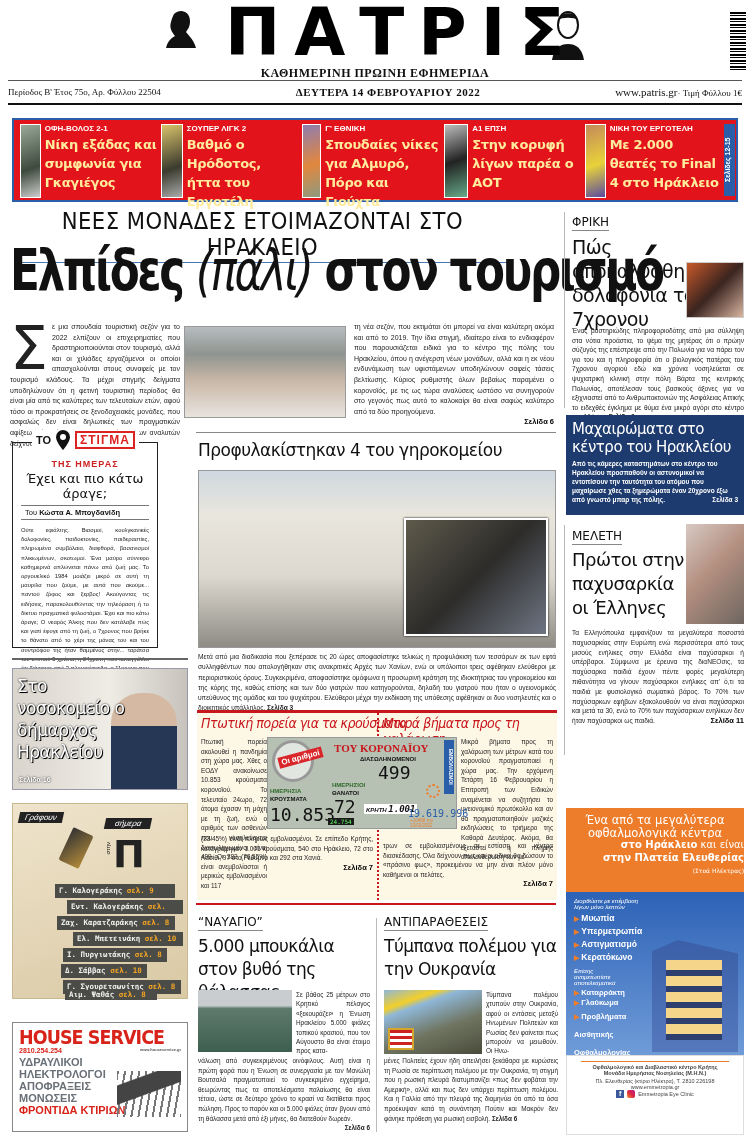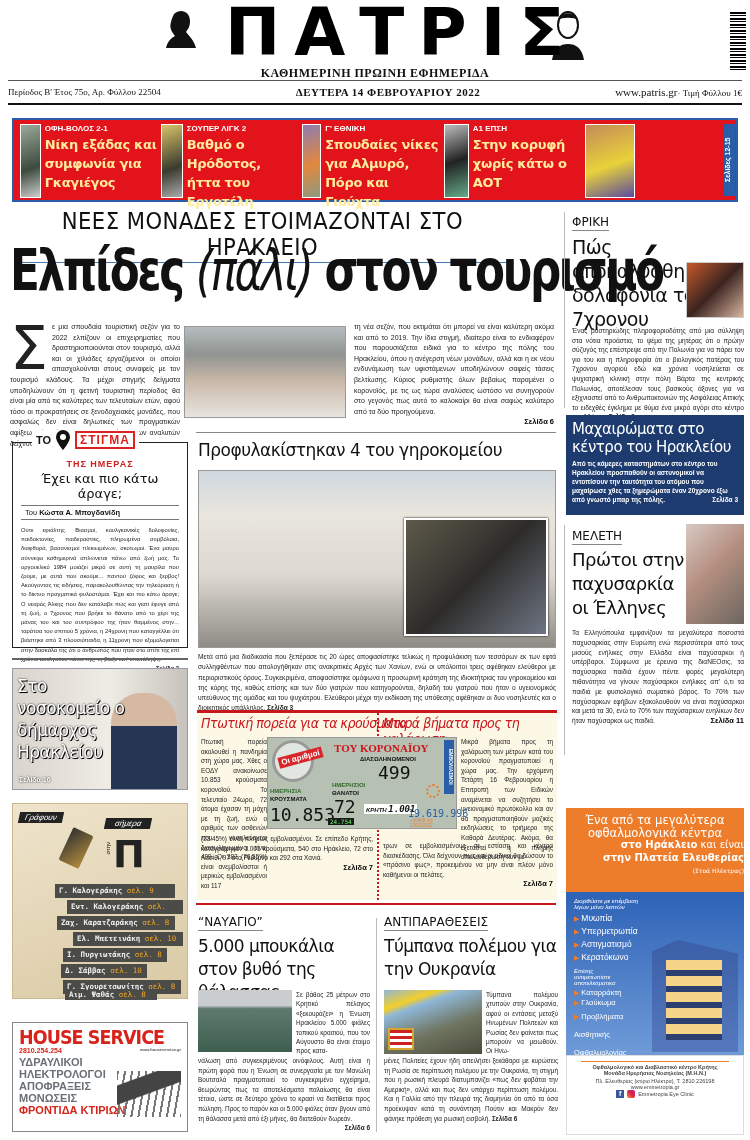--- a/index.html
+++ b/index.html
@@ -34,41 +34,41 @@
 .lead-col2{left:354px;top:322px;width:200px}
 
 .vline{width:1px;background:#bbb}
 .cat{font-size:12px;font-family:"DejaVu Sans",sans-serif;border-bottom:1px solid #888;display:inline-block;padding-bottom:1px}
 .rhead{font-family:"DejaVu Sans",sans-serif;font-size:19px;line-height:24px;letter-spacing:-.5px}
 
 .bluebox{left:566px;top:415px;width:178px;height:100px;background:#1d3b6e;color:#fff;padding:5px 6px}
 .bluebox .t{font-family:"DejaVu Sans",sans-serif;font-size:15px;line-height:18px;letter-spacing:-.5px}
 .bluebox .b{font-size:6.5px;line-height:9px;font-weight:bold;margin-top:3px}
 
-.stigma{left:12px;top:442px;width:176px;height:206px;border:1.5px solid #222;padding:26px 8px 4px 8px}
+.stigma{left:12px;top:442px;width:146px;height:206px;border:1.5px solid #222;padding:26px 8px 4px 8px}
 .stigma-top{left:32px;top:430px;display:flex;align-items:center;gap:4px;background:#fff;padding:0 4px}
 .stamp{border:2px solid #d22;color:#d22;font-weight:900;font-size:12px;padding:0 3px;letter-spacing:1px}
 
 .nh-title{left:198px;top:440px;font-family:"DejaVu Sans",sans-serif;font-size:17px;letter-spacing:-.5px}
 .nh-photo{left:198px;top:470px;width:358px;height:178px;background:linear-gradient(180deg,#cfd8df 0,#e9e6dd 25%,#dcd8cf 60%,#8e8c85 100%);border:1px solid #999}
 .nh-inset{left:404px;top:518px;width:144px;height:118px;background:linear-gradient(135deg,#5e5a4b,#2d2c2a 50%,#6e7583);border:2px solid #fff;box-shadow:0 0 2px #000}
 
 .covid{left:197px;top:710px;width:360px;height:190px;background:#fdf7e6;border-top:3px solid #c8161d}
 .covid-h{font-family:"DejaVu Sans",sans-serif;font-style:italic;font-size:14px;color:#c8161d;letter-spacing:-.5px;transform:scaleX(.9);transform-origin:left}
 .infog{left:267px;top:737px;width:190px;height:92px;background:#b7c1b3;border:1px solid #999}
 .bignum{font-family:"DejaVu Sans Mono",monospace;color:#111}
 
 .writers{left:12px;top:803px;width:176px;height:196px;background:linear-gradient(160deg,#efe4cc,#d9c9a4);border:1px solid #c8b890}
 .wrow{background:#4b4b47;color:#eee;font-family:"DejaVu Sans Mono",monospace;font-size:7.5px;height:14px;line-height:14px;padding:0 4px;position:absolute}
-.wrow span{color:#f5a623;font-weight:normal}
+.wrow span{color:#f5a623;font-weight:bold}
 .house{left:12px;top:1022px;width:176px;height:110px;border:1px solid #888;padding:4px 6px}
 .ad-orange{left:566px;top:808px;width:178px;height:85px;background:#ee7d2b;color:#fff;text-align:center;padding:6px 3px}
 .ad-blue{left:566px;top:845px;width:178px;height:210px;background:linear-gradient(180deg,#2d62b6,#6f9bd8);color:#fff;padding:6px 8px}
 .ad-white{left:566px;top:1055px;width:178px;height:80px;background:#fff;border:1px solid #ddd;text-align:center;padding:4px}
-.bullet{font-size:8.5px;font-weight:normal;line-height:12px}
+.bullet{font-size:8.5px;font-weight:bold;line-height:12px}
 .bullet:before{content:"▶ ";color:#ee7d2b;font-size:7px}
 </style>
 </head>
 <body>
 
 <div class="abs portrait" style="left:160px">
   <svg viewBox="0 0 40 52">
       <path d="M14 6c6-6 16-3 16 7 0 6-2 8-4 11 3 4 8 8 10 16H6c2-8 6-10 9-12-3-4-6-8-4-14 1-4 2-6 3-8z" fill="#111"></path>
     </svg>
 </div>
@@ -109,25 +109,29 @@
       <div class="sphoto" style="background:linear-gradient(160deg,#8e7db0,#e2873f 55%,#8d9a80)"></div>
       <div class="stext">
         <span class="kick">Γ' ΕΘΝΙΚΗ</span>
         <span class="head">Σπουδαίες νίκες για Αλμυρό, Πόρο και Γιούχτα</span>
       </div>
     </div>
   <div class="sitem">
       <div class="sphoto" style="background:linear-gradient(160deg,#bdbdbd,#222 50%,#6a8)"></div>
       <div class="stext">
         <span class="kick">Α1 ΕΠΣΗ</span>
-        <span class="head">Στην κορυφή χωρίς κάτω ο ΑΟΤ</span>
+        <span class="head">Στην κορυφή λίγων παρέα ο ΑΟΤ</span>
       </div>
     </div>
   <div class="sitem">
       <div class="sphoto" style="background:linear-gradient(160deg,#c48a5a,#e8d23a 55%,#5a4aa0)"></div>
+      <div class="stext">
+        <span class="kick">ΝΙΚΗ ΤΟΥ ΕΡΓΟΤΕΛΗ</span>
+        <span class="head">Με 2.000 θεατές το Final 4 στο Ηράκλειο</span>
+      </div>
     </div>
   <div class="strip-side">Σελίδες 12-15</div>
 </div>
 
 <div class="abs kicker">ΝΕΕΣ ΜΟΝΑΔΕΣ ΕΤΟΙΜΑΖΟΝΤΑΙ ΣΤΟ ΗΡΑΚΛΕΙΟ</div>
 <div class="abs leadhead"><span>Ελπίδες </span><i>(πάλι)</i><span> στον τουρισμό</span></div>
 <div class="abs lead-col1 body7"><span style="float:left;font-family:'DejaVu Sans',sans-serif;font-size:60px;line-height:52px;margin-right:4px">Σ</span><span>ε μια σπουδαία τουριστική σεζόν για το 2022 ελπίζουν οι επιχειρηματίες που δραστηριοποιούνται στον τουρισμό, αλλά και οι χιλιάδες εργαζόμενοι οι οποίοι απασχολούνται στους συναφείς με τον τουρισμό κλάδους. Τα μέχρι στιγμής δείγματα υποδηλώνουν ότι η φετινή τουριστική περίοδος θα είναι μία από τις καλύτερες των τελευταίων ετών, αφού τόσο οι προκρατήσεις σε ξενοδοχειακές μονάδες, που ασφαλώς δεν είναι δηλωτικές των πραγματικών αφίξεων, όσο όμως και οι προβλέψεις των αναλυτών δείχνουν μια σαφή άνοδο για</span></div>
 <div class="abs lead-photo"></div>
 <div class="abs lead-col2 body7"><span>τη νέα σεζόν, που εκτιμάται ότι μπορεί να είναι καλύτερη ακόμα και από το 2019. Την ίδια στιγμή, ιδιαίτερο είναι το ενδιαφέρον που παρουσιάζεται ειδικά για το κέντρο της πόλης του Ηρακλείου, όπου η ανέγερση νέων μονάδων, αλλά και η εκ νέου ενδυνάμωση των υφιστάμενων υποδηλώνουν σαφείς τάσεις βελτίωσης. Κύριος ρυθμιστής όλων βεβαίως παραμένει ο κορονοϊός, με τις ως τώρα αναλύσεις ωστόσο να συνηγορούν στο γεγονός πως αυτό το καλοκαίρι θα είναι σαφώς καλύτερο από τα δύο προηγούμενα.</span><span class="sel">Σελίδα 6</span></div>
 

